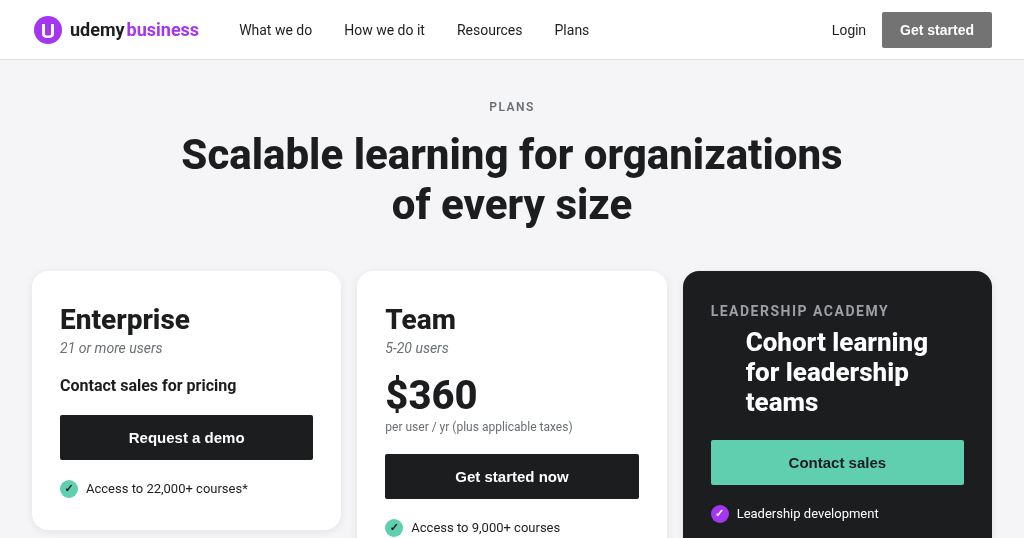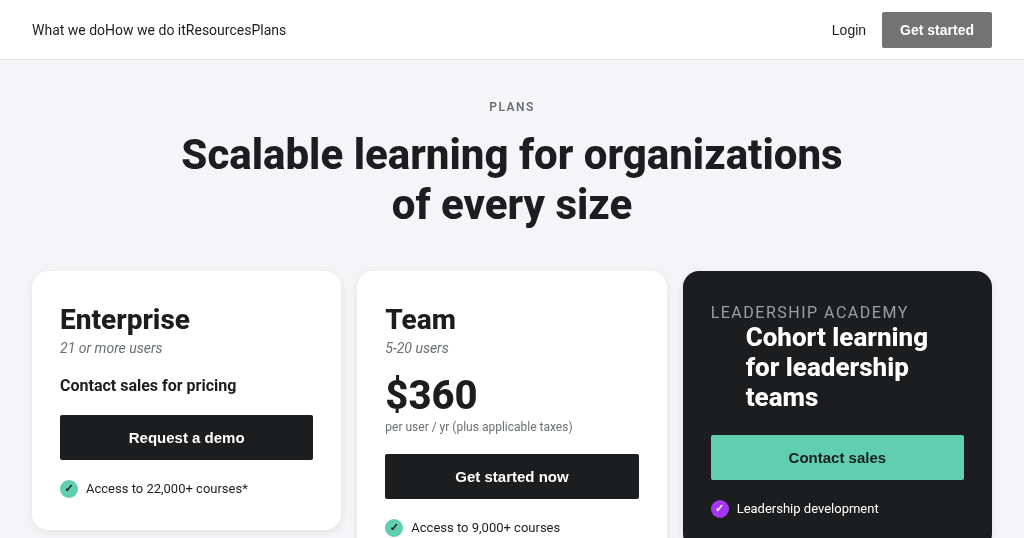--- a/index.html
+++ b/index.html
@@ -41,20 +41,21 @@
       color: #a435f0;
     }
     .logo-icon {
       width: 32px;
       height: 32px;
       margin-right: 4px;
     }
     .nav {
       display: flex;
       align-items: center;
+      gap: 32px;
       justify-content: center;
     }
     .nav-item {
       font-size: 14px;
       color: #1c1d1f;
       cursor: pointer;
       text-decoration: none;
     }
     .header-right {
       display: flex;
@@ -117,25 +118,26 @@
       padding: 32px 28px;
       flex: 1;
       text-align: left;
       box-shadow: 0 2px 8px rgba(0,0,0,0.08);
     }
     .card.dark {
       background: #1c1d1f;
       color: #fff;
     }
     .card-eyebrow {
-      font-size: 16px;
-      font-weight: 400;
+      font-size: 14px;
+      font-weight: 700;
       letter-spacing: 1.5px;
       text-transform: uppercase;
       color: #6a6f73;
+      margin-bottom: 8px;
     }
     .card.dark .card-eyebrow {
       color: #9e9ea7;
     }
     .card-title {
       font-size: 28px;
       font-weight: 800;
       color: #1c1d1f;
       margin-bottom: 4px;
     }
@@ -213,20 +215,28 @@
     .card.dark .feature-check {
       background: #a435f0;
       color: #fff;
     }
   </style>
 </head>
 <body>
 
 <header class="header">
   <div class="header-left">
+    <div class="logo">
+      <svg class="logo-icon" viewBox="0 0 32 32" fill="none" xmlns="http://www.w3.org/2000/svg">
+        <circle cx="16" cy="16" r="14" fill="#a435f0"></circle>
+        <path d="M10 10 L10 20 Q10 24 16 24 Q22 24 22 20 L22 10 L19 10 L19 20 Q19 21.5 16 21.5 Q13 21.5 13 20 L13 10 Z" fill="white"></path>
+      </svg>
+      <span class="logo-udemy">udemy</span>
+        <span class="logo-business">business</span>
+    </div>
     <nav class="nav">
       <a class="nav-item">What we do</a>
       <a class="nav-item">How we do it</a>
       <a class="nav-item">Resources</a>
       <a class="nav-item">Plans</a>
     </nav>
   </div>
   <div class="header-right">
     <button class="login-btn">Login</button>
     <button class="get-started-btn">Get started</button>

